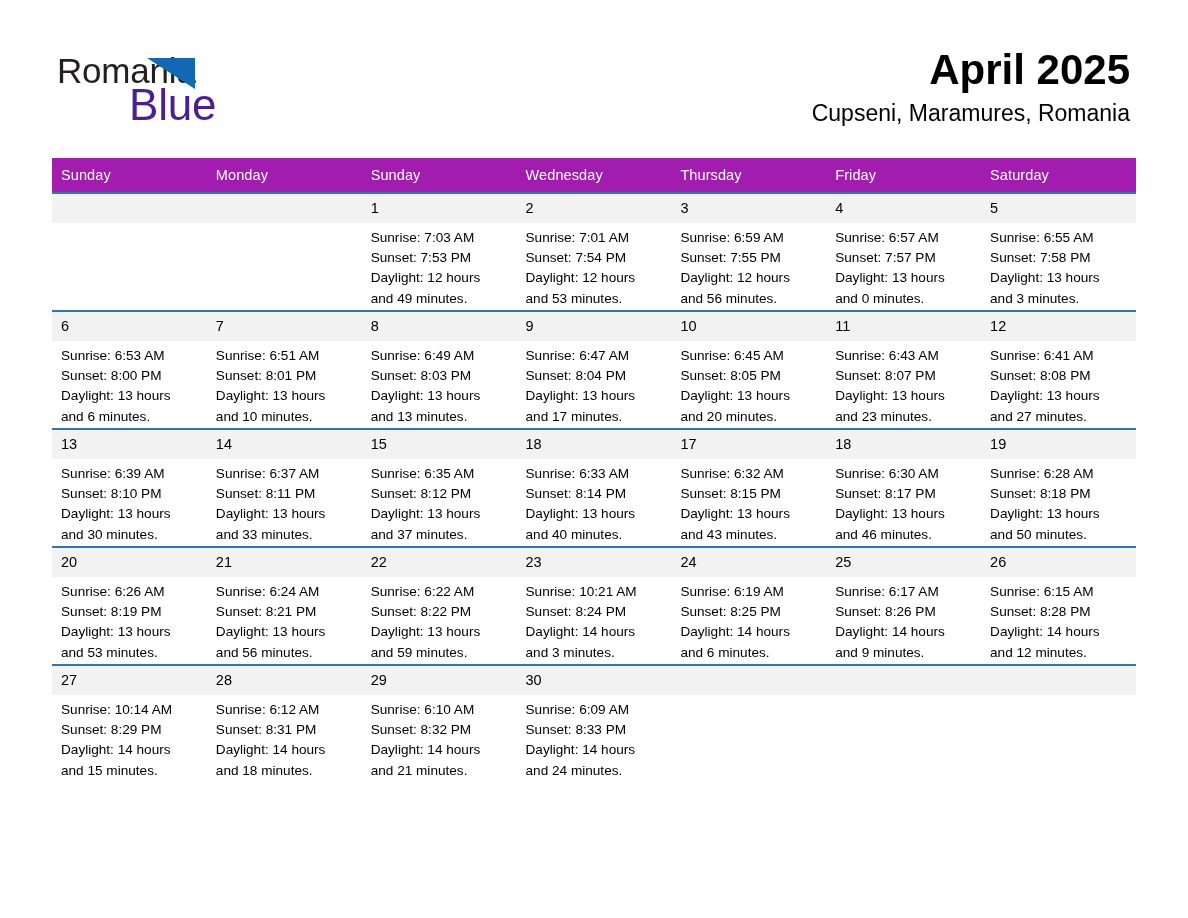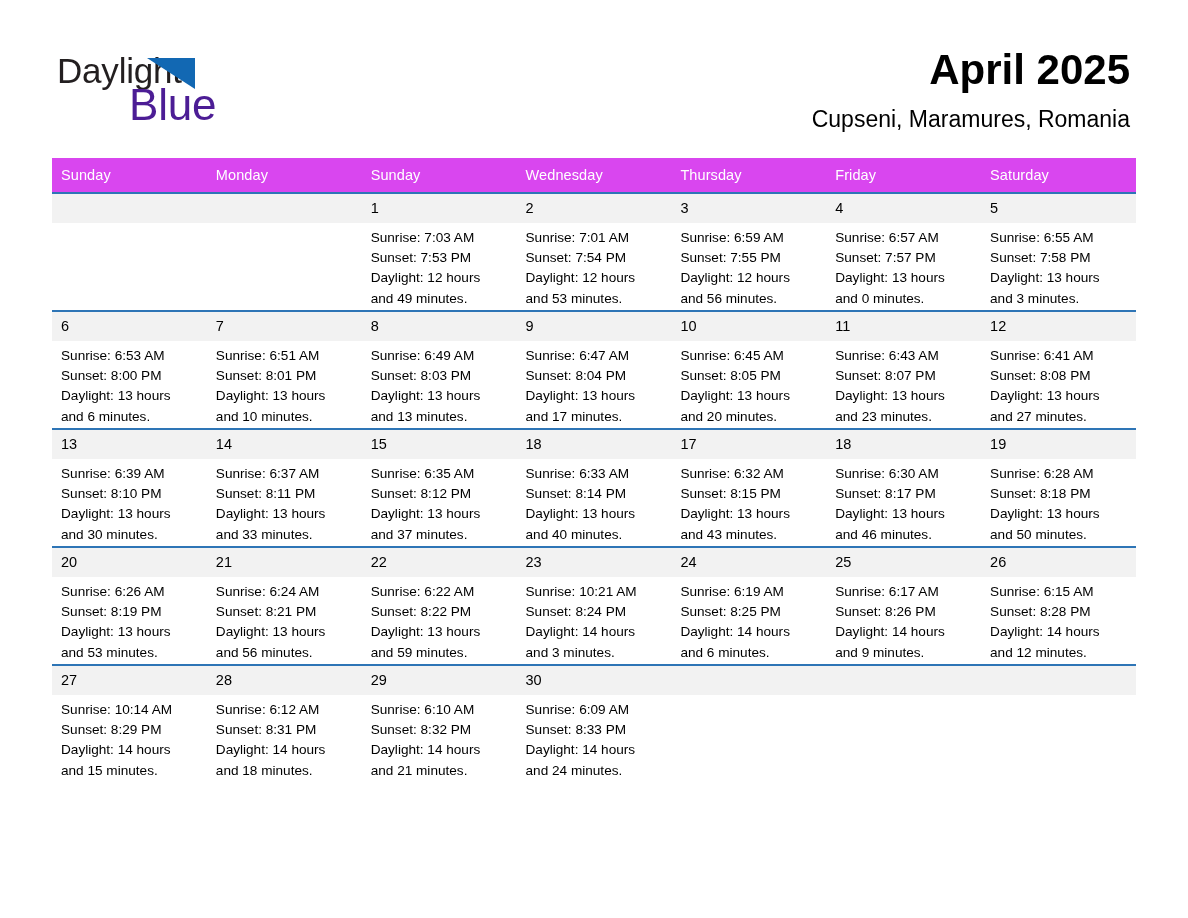--- a/index.html
+++ b/index.html
@@ -78,36 +78,36 @@
     line-height: 52px;
     font-weight: 700;
     color: #000000;
     letter-spacing: 0px;
   }
   .cal-subtitle {
     font-size: 23px;
     line-height: 30px;
     font-weight: 400;
     color: #000000;
-    margin-top: 8px;
+    margin-top: 2px;
   }
 
   
   .calendar {
     position: absolute;
     left: 52px;
     top: 158px;
     width: 1084px;
     border-collapse: collapse;
     table-layout: fixed;
   }
   .calendar col { width: 154.857px; }
 
   .dow-row th {
-    background: #d946ef;
+    background: #a21caf;
     color: #ffffff;
     font-size: 14.5px;
     font-weight: 400;
     text-align: left;
     padding: 7px 0 8px 9px;
     height: 19px;
     border: none;
     letter-spacing: 0.1px;
   }
 
@@ -143,21 +143,21 @@
   .lines div { white-space: nowrap; }
 </style>
 </head>
 <body>
 
 <div class="page">
 
   <div class="header">
 
     <div class="logo">
-      <span class="logo-general">Daylight</span>
+      <span class="logo-general">Romania</span>
       <span class="logo-triangle"></span>
       <span class="logo-blue">Blue</span>
     </div>
 
     <div class="title-block">
       <div class="cal-title">April 2025</div>
       <div class="cal-subtitle">Cupseni, Maramures, Romania</div>
     </div>
 
   </div>

